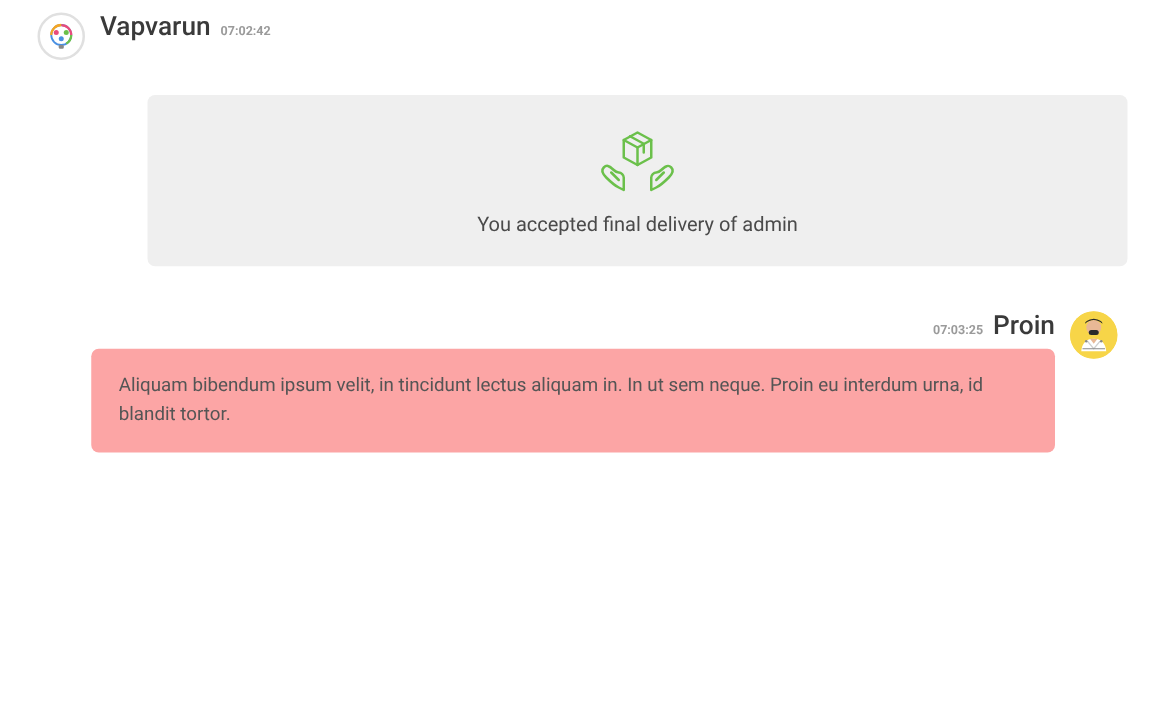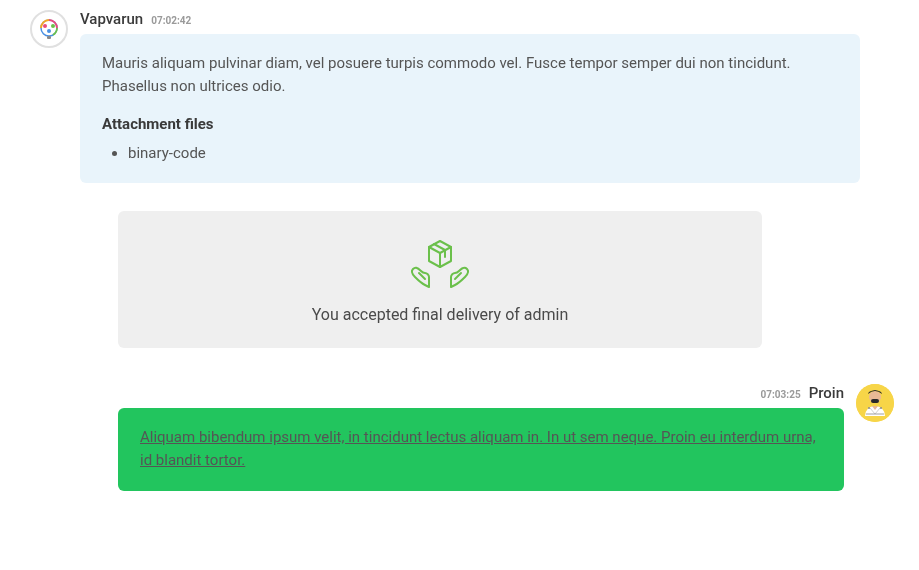--- a/index.html
+++ b/index.html
@@ -48,78 +48,77 @@
     .message-header {
       display: flex;
       align-items: baseline;
       gap: 8px;
       margin-bottom: 6px;
     }
     .message-row.right .message-header {
       justify-content: flex-end;
     }
     .username {
-      font-size: 15px;
+      font-size: 21px;
       font-weight: 500;
       color: #3a3a3a;
     }
     .timestamp {
       font-size: 10px;
       color: #9a9a9a;
       font-weight: bold;
     }
     .bubble {
       padding: 18px 22px;
       border-radius: 6px;
       font-size: 15px;
       line-height: 1.55;
       color: #555;
     }
     .bubble-blue {
       background: #e9f4fb;
     }
     .bubble-grey {
-      background: #22c55e;
-      text-decoration: underline;
+      background: #fca5a5;
     }
     .attach-heading {
       font-weight: 700;
       color: #3a3a3a;
       margin-top: 14px;
       font-size: 15px;
     }
     .attach-list {
       list-style: disc;
       margin-left: 26px;
       margin-top: 6px;
       color: #555;
       font-size: 15px;
     }
     .system-block {
       margin: 28px 0 36px 88px;
       background: #efefef;
       border-radius: 6px;
       padding: 26px 20px 24px 20px;
       text-align: center;
-      width: 644px;
+      width: 784px;
     }
     .system-icon-wrap {
       margin-bottom: 12px;
       display: flex;
       justify-content: center;
     }
     .system-text {
       font-size: 16px;
       color: #4a4a4a;
     }
     .message-row.right .bubble {
       margin-right: 0;
     }
     .message-row.right .message-col {
-      margin-left: 88px;
+      margin-left: 43px;
       margin-right: 12px;
     }
   </style>
 </head>
 <body>
 
 <div class="message-row">
   <div class="avatar avatar-left">
     <svg width="26" height="26" viewBox="0 0 26 26">
       <circle cx="13" cy="12" r="8" fill="none" stroke="#4a90e2" stroke-width="1.5"></circle>
@@ -129,27 +128,20 @@
       <circle cx="9" cy="10" r="2" fill="#e94b7c"></circle>
       <circle cx="17" cy="10" r="2" fill="#6bc04b"></circle>
       <circle cx="13" cy="15" r="2" fill="#4a90e2"></circle>
       <rect x="11" y="20" width="4" height="3" rx="1" fill="#888"></rect>
     </svg>
   </div>
   <div class="message-col">
     <div class="message-header">
       <span class="username">Vapvarun</span>
       <span class="timestamp">07:02:42</span>
-    </div>
-    <div class="bubble bubble-blue">
-      <div>Mauris aliquam pulvinar diam, vel posuere turpis commodo vel. Fusce tempor semper dui non tincidunt. Phasellus non ultrices odio.</div>
-      <div class="attach-heading">Attachment files</div>
-      <ul class="attach-list">
-        <li>binary-code</li>
-      </ul>
     </div>
   </div>
 </div>
 
 <div class="system-block">
   <div class="system-icon-wrap">
     <svg width="66" height="56" viewBox="0 0 66 56">
       <g fill="none" stroke="#6bc04b" stroke-width="2" stroke-linecap="round" stroke-linejoin="round">
 
         <path d="M33 4 L44 10 L44 24 L33 30 L22 24 L22 10 Z"></path>

